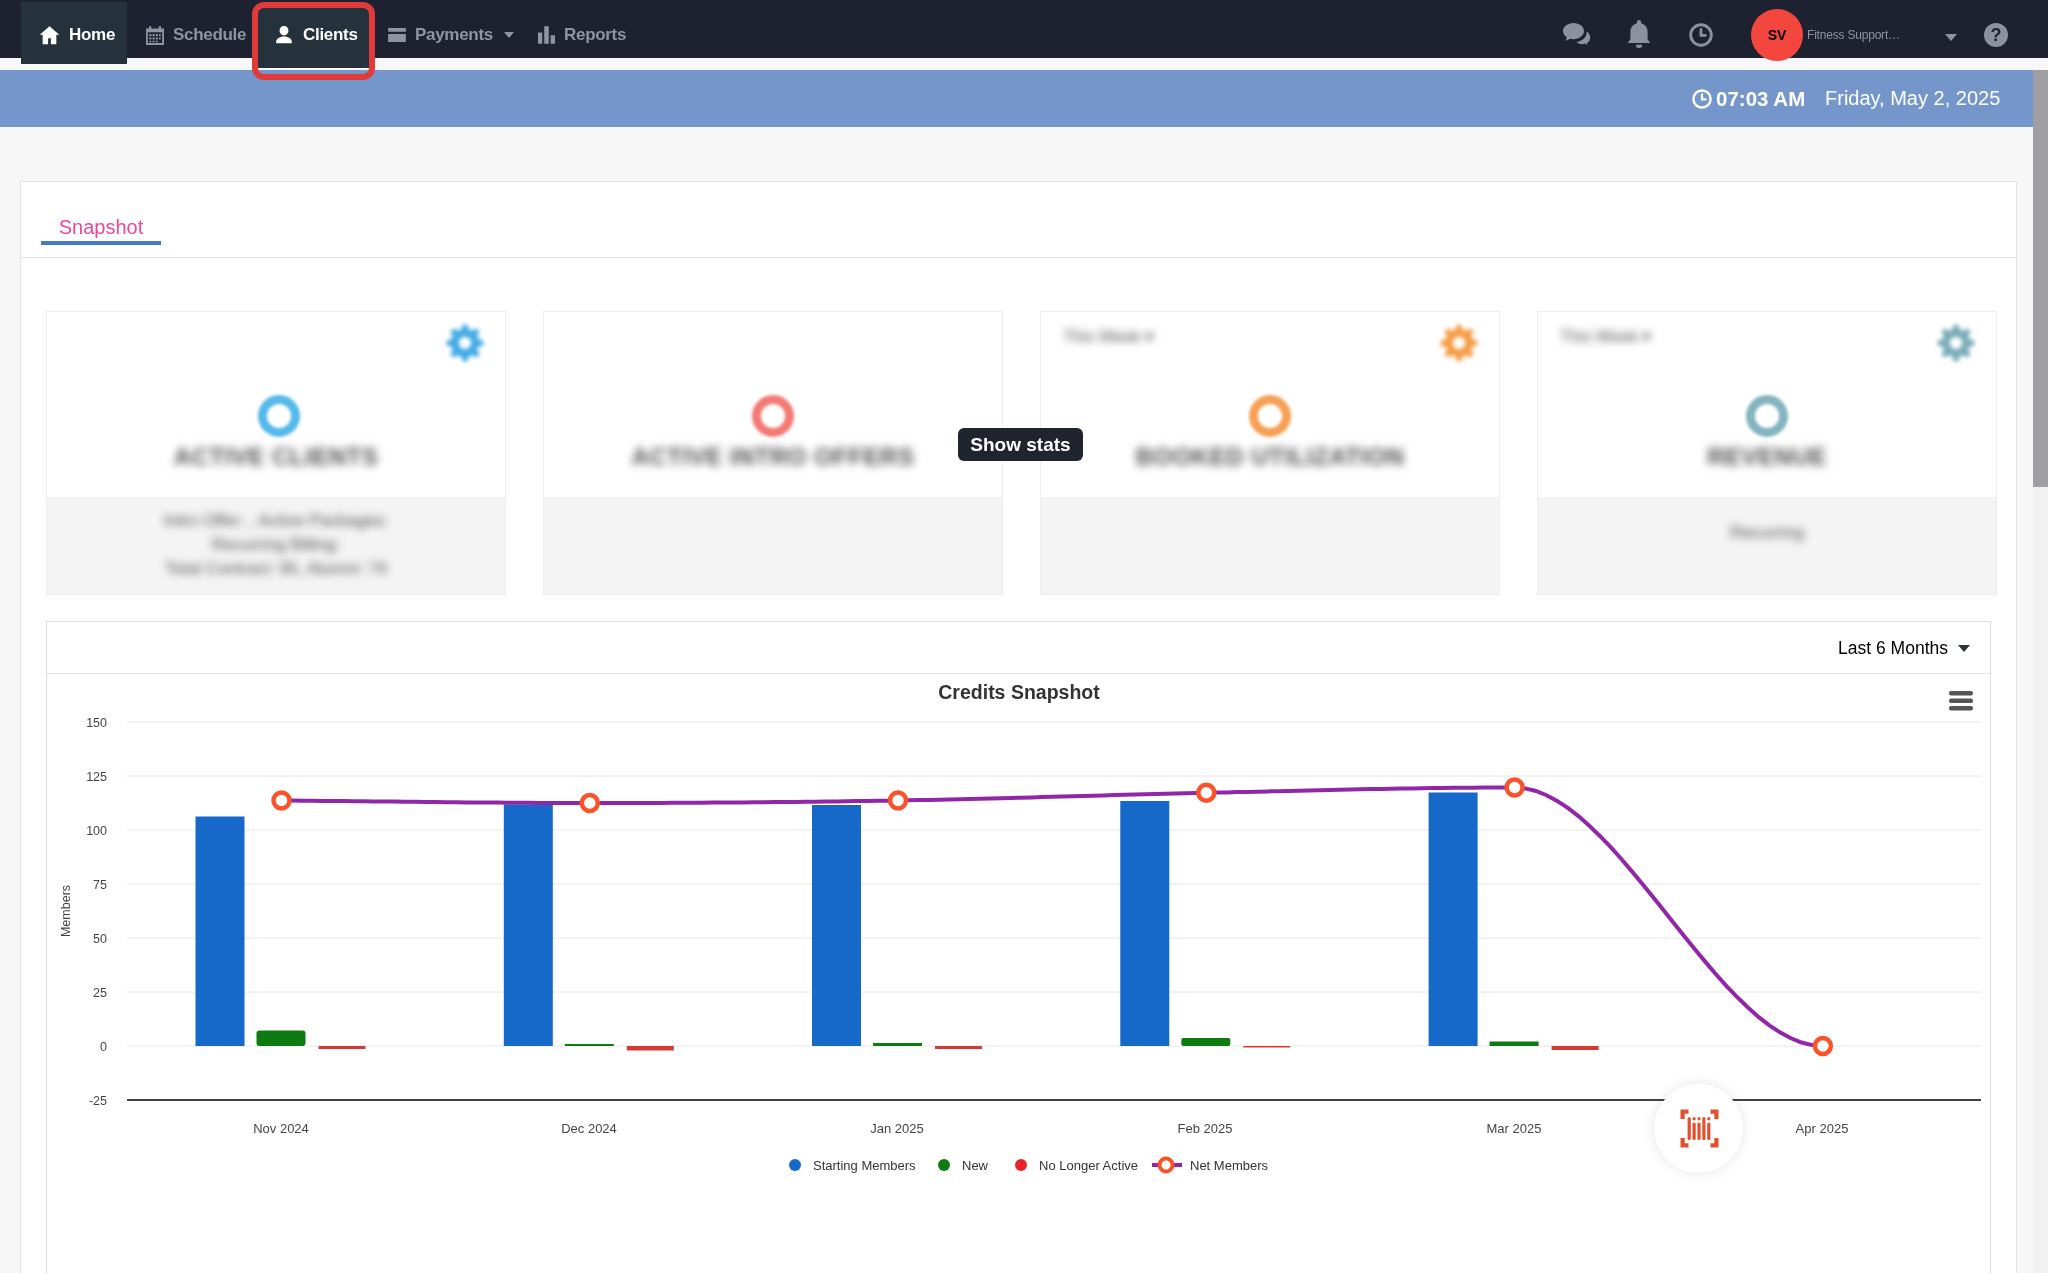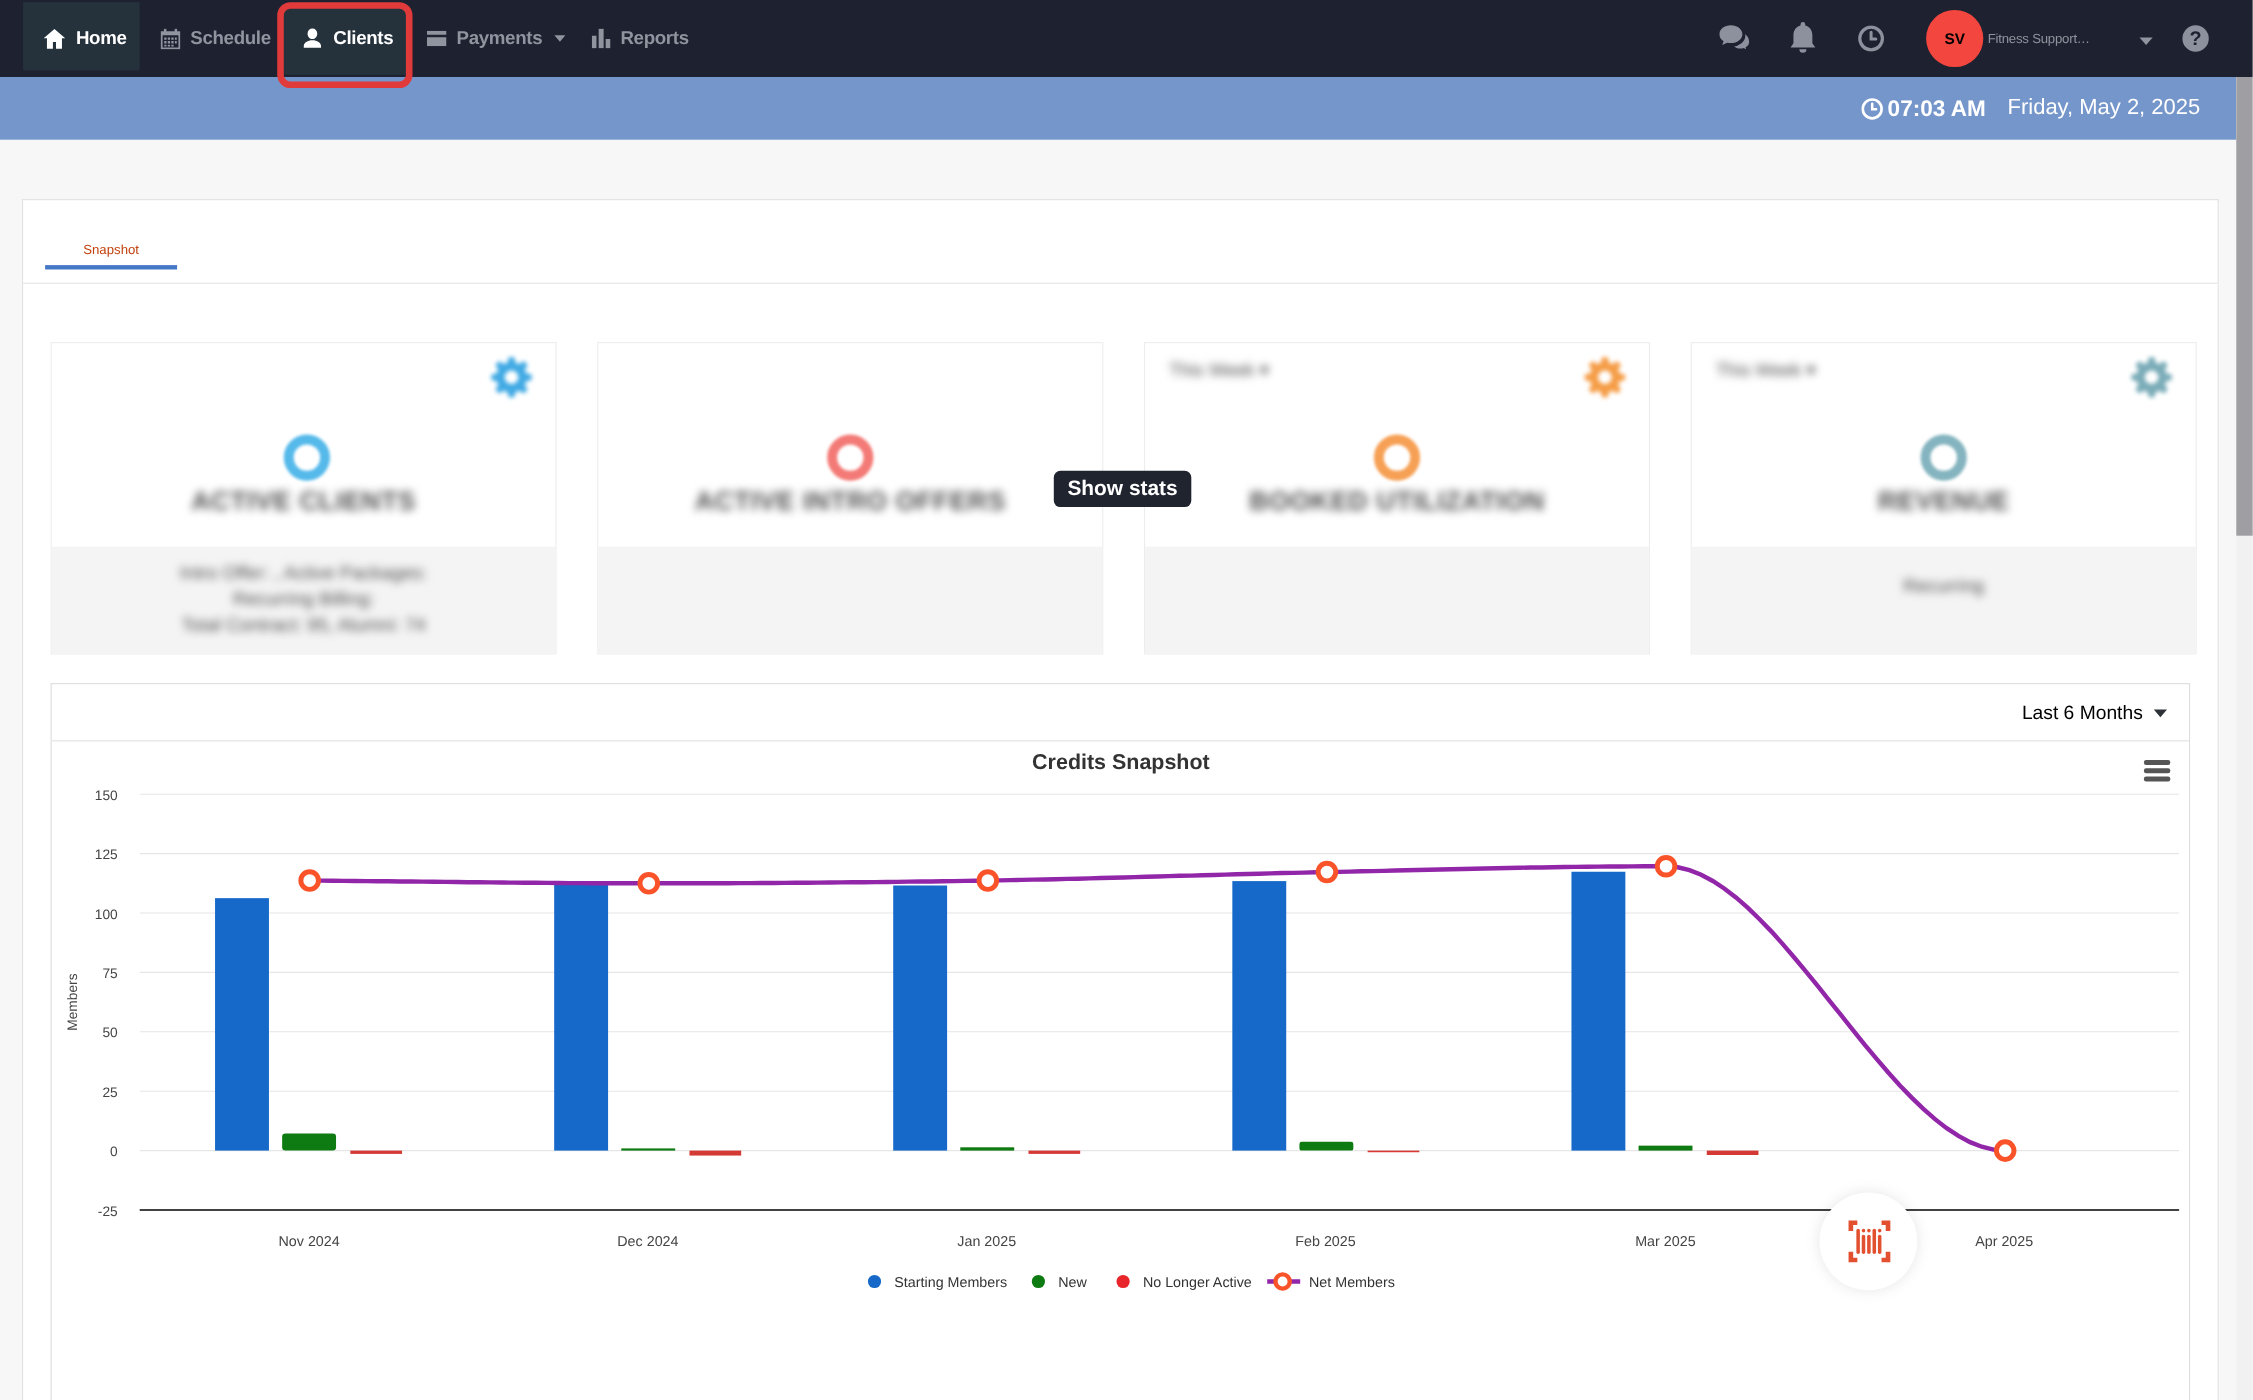--- a/index.html
+++ b/index.html
@@ -1,21 +1,21 @@
 <!DOCTYPE html>
 <html><head>
 <meta charset="utf-8">
 <style>
   * { margin:0; padding:0; box-sizing:border-box; }
   html,body { width:2048px; height:1273px; overflow:hidden; }
   body { font-family:"Liberation Sans", sans-serif; background:#f7f7f8; position:relative; }
   .abs { position:absolute; }
 
   
-  #nav { position:absolute; left:0; top:0; width:2048px; height:70px; background:#1d2130; }
+  #nav { position:absolute; left:0; top:0; width:2048px; height:58px; background:#1d2130; }
   .navitem { position:absolute; top:0; height:70px; display:flex; align-items:center; gap:9px;
              color:#8f949e; font-size:17px; font-weight:700; letter-spacing:-0.3px; }
   .navitem.active { color:#fff; }
   .navbox { position:absolute; top:2px; height:64px; background:#25323c; }
 
   
   #welcome { position:absolute; left:0; top:70px; width:2033px; height:57px; background:#7596ca;
              color:#fff; font-size:20px; }
 
   
@@ -98,21 +98,21 @@
   <svg class="abs" style="left:1692px; top:19px;" width="20" height="20" viewBox="0 0 28 28" fill="none" stroke="#fff">
     <circle cx="14" cy="14" r="12" stroke-width="3.4"></circle>
     <path d="M14 7.5V14.5H19" stroke-width="3.2" stroke-linecap="round"></path>
   </svg>
   <div class="abs" style="left:1716px; top:0; height:57px; display:flex; align-items:center; font-weight:700; font-size:20.5px;">07:03 AM</div>
   <div class="abs" style="left:1825px; top:0; height:57px; display:flex; align-items:center; font-size:20px;">Friday, May 2, 2025</div>
 </div>
 
 <div id="card">
   <div id="tabrow">
-    <div class="abs" style="left:20px; top:14px; width:120px; height:62px; display:flex; align-items:center; justify-content:center; color:#c2410c; font-size:12px;">Snapshot</div>
+    <div class="abs" style="left:20px; top:14px; width:120px; height:62px; display:flex; align-items:center; justify-content:center; color:#ec4899; font-size:20px;">Snapshot</div>
     <div class="abs" style="left:20px; top:59px; width:120px; height:3.5px; background:#4678c8;"></div>
   </div>
 
   <div class="stat" style="left:25px;">
     <svg class="abs" style="right:20px; top:11px; filter:blur(2px);" width="40" height="40" viewBox="0 0 40 40">
       <g fill="#41aae4">
           <circle cx="20" cy="20" r="14"></circle>
       <g>
             <rect x="16.75" y="1.5" width="6.5" height="7" rx="3"></rect>
             <rect x="16.75" y="31.5" width="6.5" height="7" rx="3"></rect>

